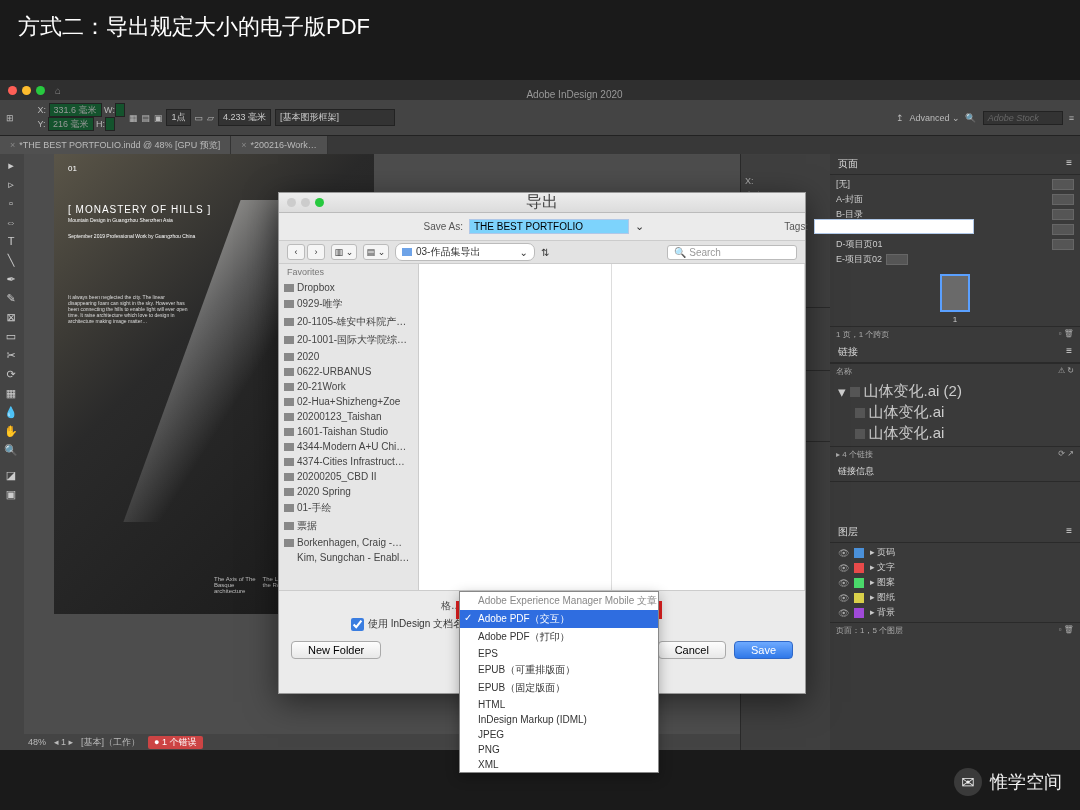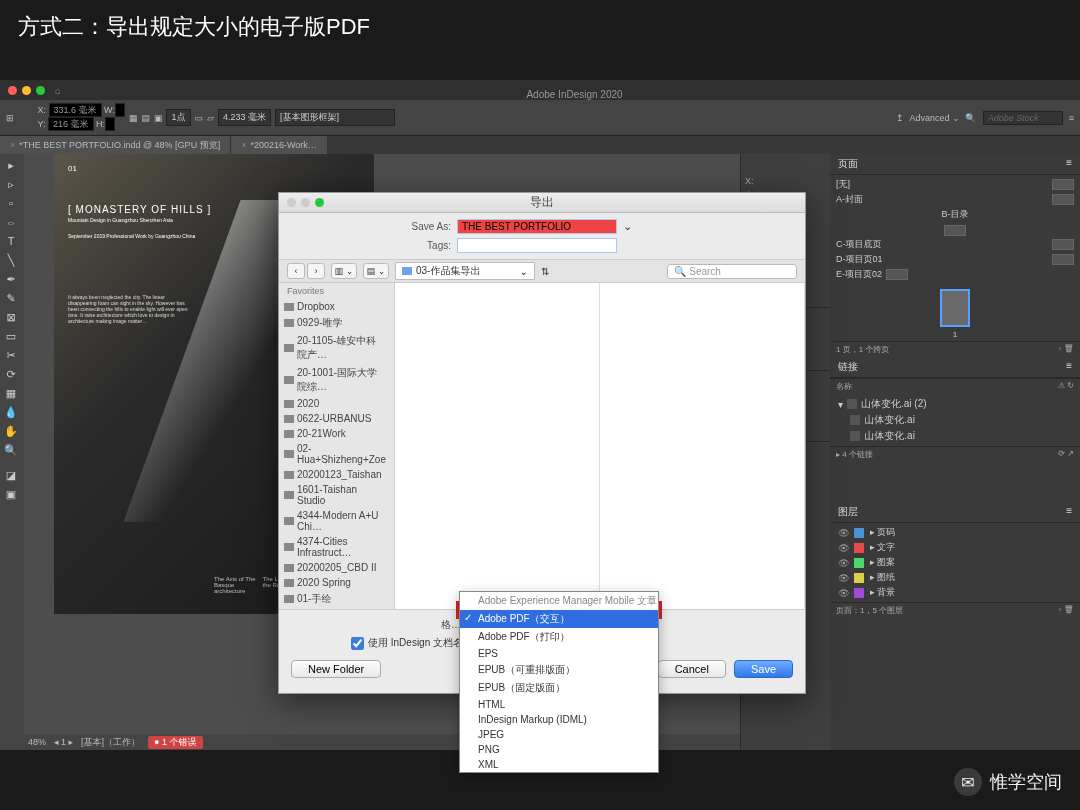--- a/index.html
+++ b/index.html
@@ -13,21 +13,21 @@
 .titlebar { height: 20px; background: #2f2f2f; display: flex; align-items: center; font-size: 10px; color: #999; }
 .traffic-lights { display: flex; gap: 5px; padding-left: 8px; }
 .tl { width: 9px; height: 9px; border-radius: 50%; }
 .tl.red { background: #ff5f56; } .tl.yellow { background: #ffbd2e; } .tl.green { background: #27c93f; }
 .titlebar .title { flex: 1; text-align: center; margin-top: 8px; }
 .home-icon { width: 14px; margin-left: 10px; color: #888; }
 
 
 .controlbar { height: 36px; background: #444; display: flex; align-items: center; font-size: 9px; color: #bbb; padding: 0 6px; gap: 4px; border-bottom: 1px solid #222; }
 .controlbar .xy { display: flex; flex-direction: column; gap: 1px; margin-left: 20px; font-size: 9px; }
-.controlbar .field { background: #000000; border: 1px solid #222; padding: 1px 4px; width: 54px; font-size: 9px; color: #999; }
+.controlbar .field { background: #14532d; border: 1px solid #222; padding: 1px 4px; width: 54px; font-size: 9px; color: #999; }
 .controlbar .sel { background: #333; border: 1px solid #222; padding: 1px 4px; font-size: 9px; color: #ccc; }
 .controlbar .right { margin-left: auto; display: flex; align-items: center; gap: 6px; }
 .controlbar .search { background: #333; border: 1px solid #222; width: 80px; padding: 1px 4px; font-size: 9px; color: #666; font-style: italic; }
 
 
 .doctabs { height: 18px; background: #383838; display: flex; font-size: 9px; color: #bbb; }
 .doctab { padding: 2px 10px; background: #505050; border-right: 1px solid #333; display: flex; align-items: center; gap: 4px; }
 .doctab .x { color: #888; }
 
 
@@ -54,49 +54,49 @@
 .panel-mid .mini-field { background: #333; border: 1px solid #222; width: 40px; padding: 0 2px; font-size: 8px; color: #ccc; }
 
 .rpanels .phead { background: #3a3a3a; padding: 3px 8px; font-size: 10px; color: #ddd; border-bottom: 1px solid #2a2a2a; display: flex; justify-content: space-between; }
 .rpanels .pbody { padding: 2px 4px; }
 .rpanels .master-item { display: flex; align-items: center; gap: 4px; font-size: 9px; padding: 1px 2px; }
 .rpanels .master-item .thumb { width: 22px; height: 11px; background: #555; border: 1px solid #666; }
 .rpanels .page-thumb { width: 28px; height: 36px; background: #6a6a6a; border: 1px solid #888; margin: 4px auto; position: relative; }
 .rpanels .page-thumb.sel::after { content: ""; position: absolute; top: -2px; left: -2px; right: -2px; bottom: -2px; border: 2px solid #5aa0ff; }
 .rpanels .page-num { text-align: center; font-size: 8px; }
 .rpanels .footer-row { display: flex; justify-content: space-between; padding: 2px 6px; font-size: 8px; color: #aaa; border-top: 1px solid #2a2a2a; }
-.rpanels .link-item { display: flex; gap: 4px; font-size: 10px; padding: 1px 4px; align-items: center; }
+.rpanels .link-item { display: flex; gap: 4px; font-size: 15px; padding: 1px 4px; align-items: center; }
 .rpanels .link-item .ic { width: 10px; height: 10px; background: #555; }
 .rpanels .layer-row { display: flex; align-items: center; gap: 6px; font-size: 9px; padding: 1px 4px; }
 .rpanels .layer-row .eye { width: 10px; color: #aaa; }
 .rpanels .layer-row .sw { width: 10px; height: 10px; }
 
 
 .export-dialog { position: absolute; top: 112px; left: 278px; width: 528px; height: 502px; background: #ebebeb; border: 1px solid #999; box-shadow: 0 8px 30px rgba(0,0,0,0.5); font-size: 11px; color: #333; }
 .export-dialog .dlg-title { height: 20px; background: linear-gradient(#ededed, #dcdcdc); display: flex; align-items: center; border-bottom: 1px solid #bbb; position: relative; }
 .export-dialog .dlg-title .tls { display: flex; gap: 5px; padding-left: 8px; }
 .export-dialog .dlg-title .t { width: 9px; height: 9px; border-radius: 50%; background: #ccc; }
 .export-dialog .dlg-title .t.g { background: #27c93f; }
-.export-dialog .dlg-title .lbl { position: absolute; left: 50%; transform: translateX(-50%); font-size: 12px; color: #444; }
-
-.dlg-toprow { padding: 6px 12px; display: flex; flex-direction: column; gap: 4px; }
+.export-dialog .dlg-title .lbl { position: absolute; left: 50%; transform: translateX(-50%); font-size: 16px; color: #444; }
+
+.dlg-toprow { padding: 6px 24px; display: flex; flex-direction: row; gap: 4px; }
 .dlg-toprow .row { display: flex; align-items: center; gap: 6px; }
 .dlg-toprow .lbl { width: 160px; text-align: right; font-size: 10px; color: #555; }
 .dlg-toprow input { background: #fff; border: 1px solid #b0c8e8; padding: 1px 4px; width: 160px; font-size: 10px; }
-.dlg-toprow input.sel { background: #ef4444; }
+.dlg-toprow input.sel { background: #7dd3fc; }
 
 .dlg-toolbar { height: 24px; background: #e3e3e3; border-top: 1px solid #ccc; border-bottom: 1px solid #ccc; display: flex; align-items: center; padding: 0 8px; gap: 6px; }
 .dlg-toolbar .nav { display: flex; gap: 2px; }
 .dlg-toolbar .navbtn { width: 18px; height: 16px; background: #f5f5f5; border: 1px solid #bbb; border-radius: 3px; font-size: 9px; display: flex; align-items: center; justify-content: center; }
-.dlg-toolbar .pathsel { background: #fff; border: 1px solid #bbb; border-radius: 1px; padding: 1px 6px; font-size: 10px; display: flex; align-items: center; gap: 4px; width: 140px; }
+.dlg-toolbar .pathsel { background: #fff; border: 1px solid #bbb; border-radius: 7px; padding: 1px 6px; font-size: 10px; display: flex; align-items: center; gap: 4px; width: 140px; }
 .dlg-toolbar .pathsel .ficon { width: 10px; height: 8px; background: #6ea3e8; }
 .dlg-toolbar .search { margin-left: auto; background: #fff; border: 1px solid #bbb; border-radius: 3px; padding: 1px 6px; width: 130px; font-size: 10px; color: #999; }
 
 .dlg-body { display: flex; height: 326px; background: #fff; }
-.dlg-side { width: 116px; background: #e6e6e6; border-right: 1px solid #ccc; overflow: hidden; }
+.dlg-side { width: 140px; background: #e6e6e6; border-right: 1px solid #ccc; overflow: hidden; }
 .dlg-side .sec-lbl { font-size: 9px; color: #777; padding: 3px 8px; }
 .dlg-side .fav { font-size: 10px; padding: 2px 8px 2px 18px; display: flex; align-items: center; gap: 5px; color: #444; position: relative; }
 .dlg-side .fav .fi { width: 10px; height: 8px; background: #888; position: absolute; left: 5px; }
 .dlg-cols { flex: 1; display: flex; }
 .dlg-col { flex: 1; border-right: 1px solid #ddd; }
 
 .dlg-bottom { padding: 8px 12px; background: #ebebeb; border-top: 1px solid #ccc; }
 .dlg-bottom .row { display: flex; align-items: center; gap: 6px; margin-bottom: 4px; }
 .dlg-bottom .lbl2 { width: 170px; text-align: right; font-size: 10px; color: #444; }
 .dlg-bottom .chk { display: flex; align-items: center; gap: 4px; font-size: 10px; margin-left: 60px; }
@@ -252,21 +252,21 @@
         </div>
       <div class="pbody" id="masters-list">
           <div class="master-item" style="justify-content: space-between;">
             <span>[无]</span>
             <span class="thumb"></span>
           </div>
           <div class="master-item" style="justify-content: space-between;">
             <span>A-封面</span>
             <span class="thumb"></span>
           </div>
-          <div class="master-item" style="justify-content: flex-start; flex-direction: column;">
+          <div class="master-item" style="justify-content: space-between;">
             <span>B-目录</span>
             <span class="thumb"></span>
           </div>
           <div class="master-item" style="justify-content: space-between;">
             <span>C-项目底页</span>
             <span class="thumb"></span>
           </div>
           <div class="master-item" style="justify-content: space-between;">
             <span>D-项目页01</span>
             <span class="thumb"></span>
@@ -297,20 +297,21 @@
         </div>
       <div class="pbody" id="links-list">
           <div class="link-item">▾ <span class="ic"></span>山体变化.ai (2)</div>
           <div class="link-item">&nbsp;&nbsp;&nbsp;<span class="ic"></span>山体变化.ai</div>
           <div class="link-item">&nbsp;&nbsp;&nbsp;<span class="ic"></span>山体变化.ai</div>
         </div>
       <div class="footer-row">
           <span>▸ <span>4 个链接</span></span>
           <span>⟳ ↗</span>
         </div>
+      <div class="phead" style="font-size:9px">链接信息</div>
       <div style="height:40px"></div>
 
       <div class="phead">
           <span>图层</span>
           <span>≡</span>
         </div>
       <div class="pbody" id="layers-list">
           <div class="layer-row">
             <span class="eye">👁</span>
             <span class="sw" style="background:#4a90d9"></span>

